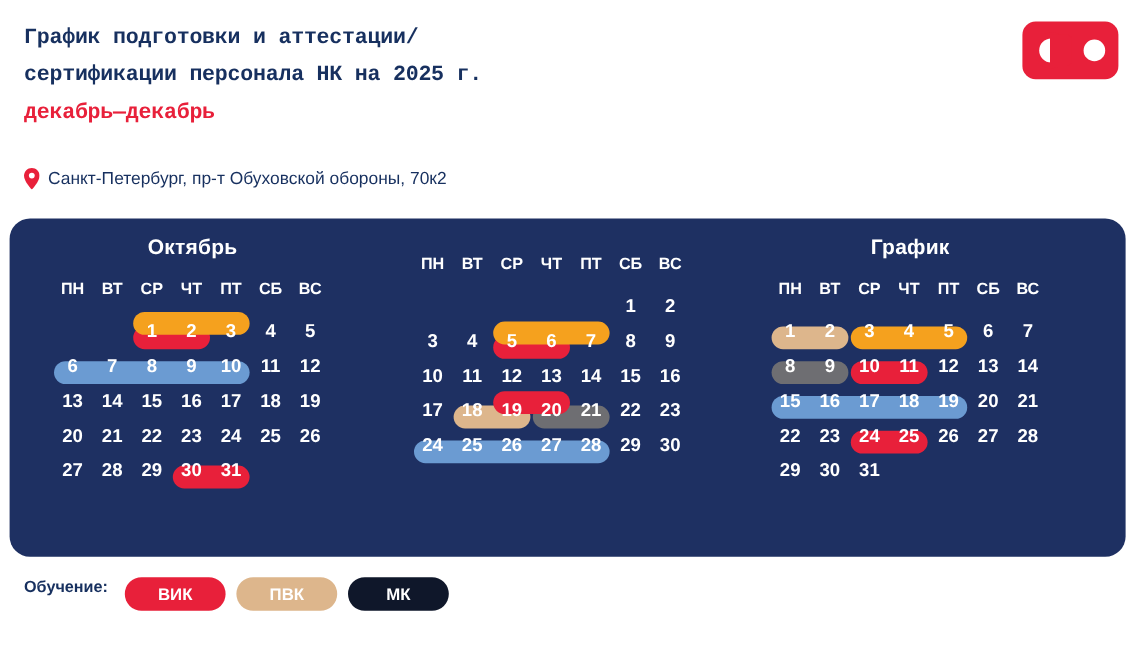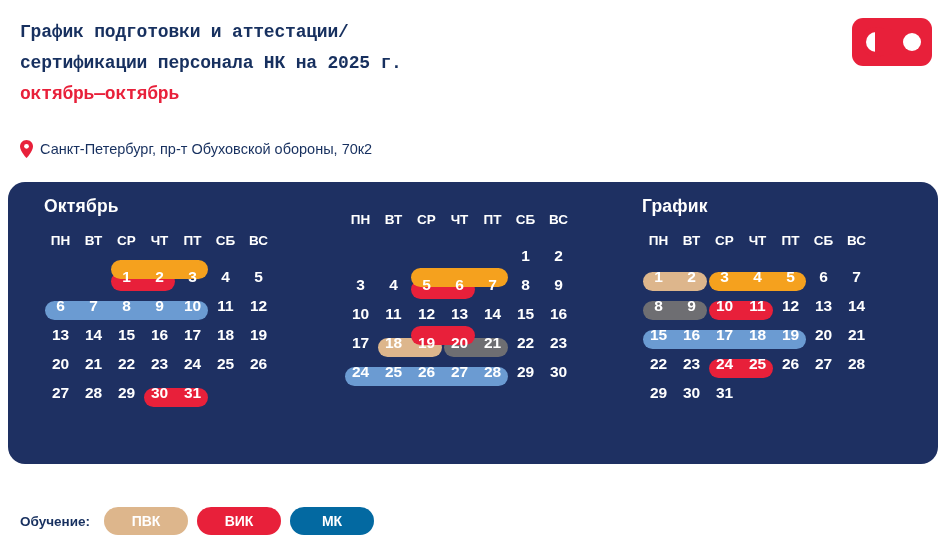--- a/index.html
+++ b/index.html
@@ -57,21 +57,21 @@
   .panel{
     position:absolute;left:8px;top:182px;width:930px;height:282px;
     background:#1E3062;border-radius:17px;
   }
   .months{position:absolute;left:0;top:0;width:930px;height:282px;}
   .month{position:absolute;top:14px;width:290px;}
   .month.m0{left:36px;}
   .month.m1{left:336px;}
   .month.m2{left:634px;}
   .month-name{
-    width:233px;margin:0 0 0 0;
+    text-align:center;width:233px;margin:0 0 0 0;
     font-size:17.5px;font-weight:bold;color:#ffffff;letter-spacing:0.2px;
   }
   .dow-row{
     position:relative;width:233px;height:24px;margin-top:16px;
   }
   .dow{
     position:absolute;width:33px;text-align:center;
     font-size:13.5px;font-weight:bold;color:#ffffff;top:0;
   }
   .weeks{position:relative;width:233px;margin-top:6px;}
@@ -81,42 +81,42 @@
     position:absolute;height:19px;border-radius:10px;
   }
   .day{
     position:absolute;width:33px;text-align:center;top:4px;
     font-size:15.5px;font-weight:bold;color:#ffffff;line-height:19px;
     z-index:3;
   }
 
   
   .legend{
-    position:absolute;left:20px;top:481px;display:flex;align-items:center;gap:9px;margin-top:26px;
+    position:absolute;left:20px;top:481px;display:flex;align-items:flex-start;gap:9px;
   }
   .legend-label{
     font-size:13.5px;font-weight:bold;color:#17305F;margin-right:5px;white-space:nowrap;
   }
   .legend-pill{
     height:28px;min-width:54px;padding:0 15px;border-radius:14px;
     display:flex;align-items:center;justify-content:center;
     font-size:14px;font-weight:bold;color:#ffffff;white-space:nowrap;
   }
 </style>
 </head>
 <body>
 
 <div class="page">
 
   <div class="header">
 
     <div class="title-block">
       <div class="title-line">График подготовки и аттестации/</div>
       <div class="title-line">сертификации персонала НК на 2025 г.</div>
-      <div class="title-line accent">октябрь—октябрь</div>
+      <div class="title-line accent">декабрь—декабрь</div>
     </div>
 
     <div class="addr">
       <svg class="pin-icon" viewBox="0 0 13 18">
         <path d="M6.5 0C2.9 0 0 2.9 0 6.5C0 11.3 6.5 18 6.5 18S13 11.3 13 6.5C13 2.9 10.1 0 6.5 0Z" fill="#E8203A"></path>
         <circle cx="6.5" cy="6.3" r="2.4" fill="#ffffff"></circle>
       </svg>
       <span>Санкт-Петербург, пр-т Обуховской обороны, 70к2</span>
     </div>
 
@@ -333,19 +333,19 @@
               <span class="day" style="left: 66px;">31</span>
             </div>
           </div>
         </div>
       </div>
   </div>
 
   <div class="legend">
     <span class="legend-label">Обучение:</span>
     <div id="legend-items" style="display:flex;align-items:center;gap:9px;">
+        <div class="legend-pill" style="background: rgb(232, 32, 58);">ВИК</div>
         <div class="legend-pill" style="background: rgb(221, 182, 140);">ПВК</div>
-        <div class="legend-pill" style="background: rgb(232, 32, 58);">ВИК</div>
-        <div class="legend-pill" style="background: #0369a1;">МК</div>
+        <div class="legend-pill" style="background: #0f172a;">МК</div>
       </div>
   </div>
 
 </div>
 
 </body></html>

